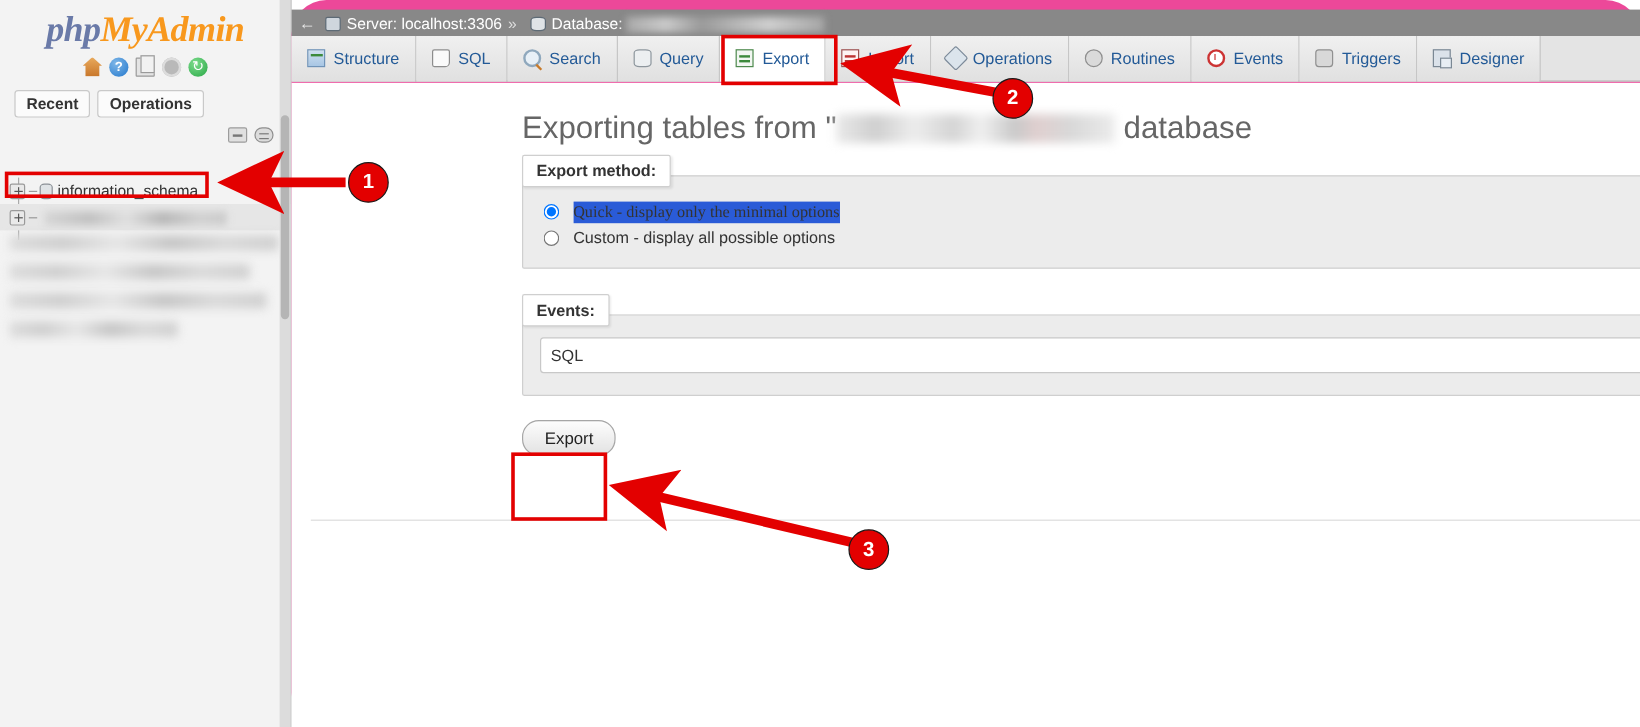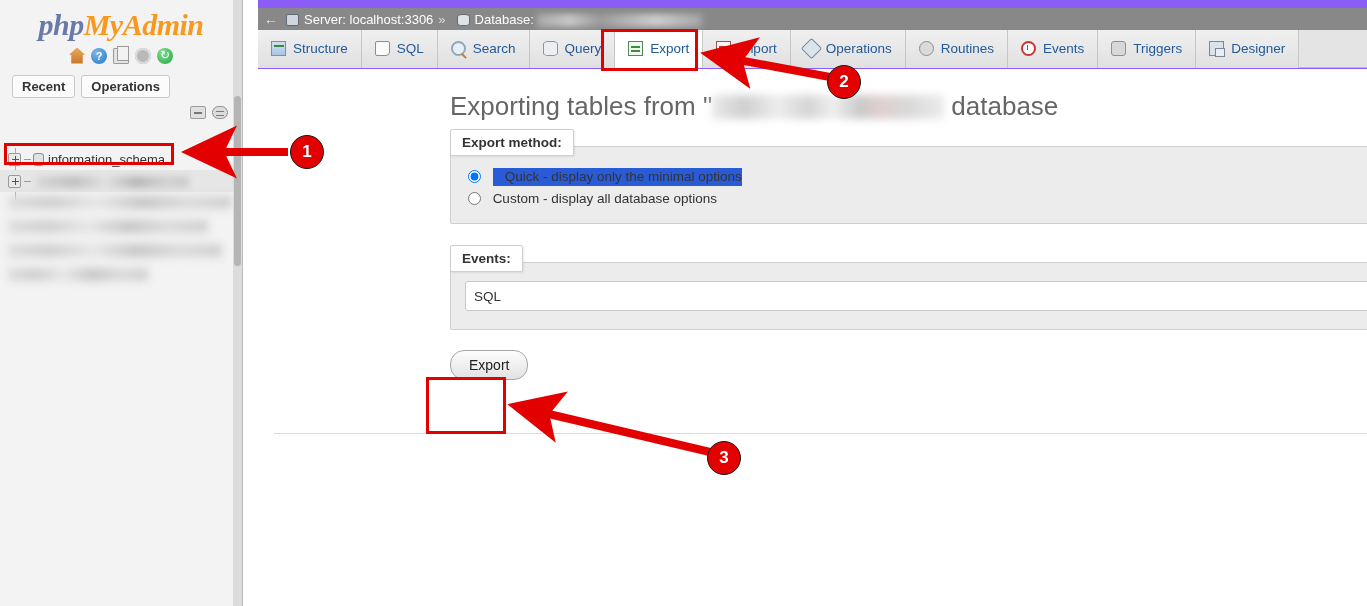--- a/index.html
+++ b/index.html
@@ -194,21 +194,21 @@
   #sidebar-scrollbar {
     position: absolute; right: 0; top: 0; width: 9px; height: 606px;
     background: #dcdcdc;
   }
   #sidebar-scrollthumb {
     position: absolute; right: 1px; top: 96px; width: 7px; height: 170px;
     background: #b5b5b5; border-radius: 4px;
   }
 
   
-  #main { position: absolute; left: 258px; top: 0; right: 0; height: 606px; background: #8b5cf6; }
+  #main { position: absolute; left: 243px; top: 0; right: 0; height: 606px; background: #ec4899; border-radius: 29px; }
 
   #serverbar {
     position: absolute; left: 0; top: 8px; right: 0; height: 22px;
     background: #888; color: #fff;
     line-height: 22px;
     font-size: 13px;
     white-space: nowrap;
     padding-left: 4px;
   }
   #serverbar .back {
@@ -312,21 +312,22 @@
     color: #333;
     box-shadow: 1px 1px 2px rgba(0,0,0,0.08);
   }
 
   .radio-row { height: 22px; line-height: 22px; white-space: nowrap; }
   .radio-row input[type=radio] { vertical-align: middle; margin: 0 8px 0 3px; }
   .radio-row label { vertical-align: middle; font-size: 13.5px; color: #333; }
   .sel-highlight {
     background: #2a5bd7;
     color: #fff;
-    padding: 1px 0 2px 12px;
+    padding: 1px 0 2px 0;
+    font-family: Liberation Serif, serif;
   }
 
   select.pma-select {
     width: 100%;
     height: 30px;
     padding: 4px 8px;
     font-size: 13.5px;
     font-family: "Liberation Sans", sans-serif;
     color: #333;
     background: #fff;
@@ -444,21 +445,21 @@
       <h1 id="page-title"><span>Exporting tables from "</span><span class="blur-db2"></span><span> database</span></h1>
 
       <fieldset class="pma" style="margin-top:24px;">
         <legend>Export method:</legend>
         <div class="radio-row">
           <input type="radio" name="what" checked="" style="">
           <label class="sel-highlight">Quick - display only the minimal options</label>
         </div>
         <div class="radio-row">
           <input type="radio" name="what" style="">
-          <label>Custom - display all database options</label>
+          <label>Custom - display all possible options</label>
         </div>
       </fieldset>
 
       <fieldset class="pma" style="margin-top:38px;padding-bottom:18px;">
         <legend>Events:</legend>
         <select class="pma-select">
           <option>SQL</option>
         </select>
       </fieldset>
 

